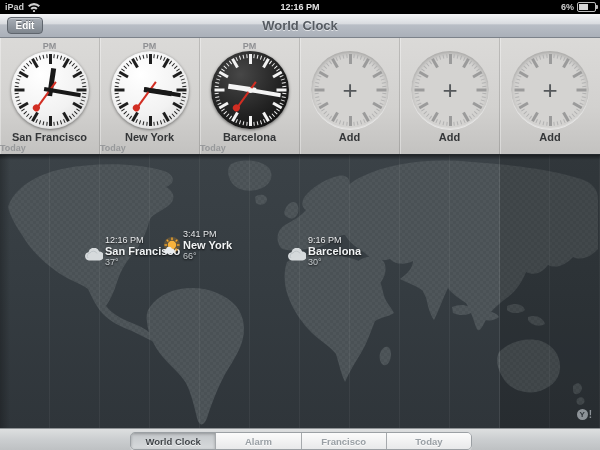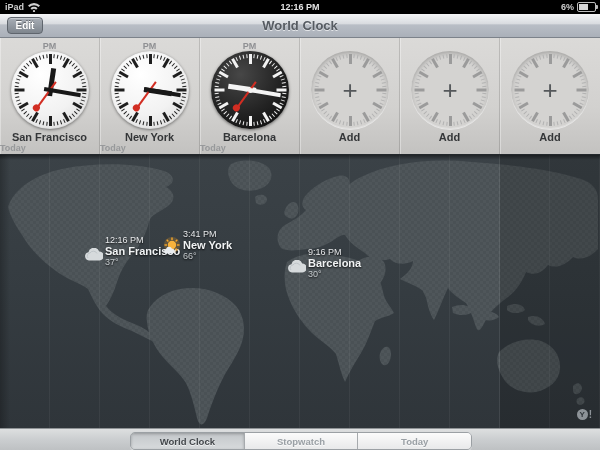--- a/index.html
+++ b/index.html
@@ -645,32 +645,33 @@
           </g>
           <circle cx="10" cy="9" r="4.2" fill="#f7b23c"></circle>
           <path d="M3.5 17.5 a2.4 2.4 0 0 1 .5-4.6 a3.2 3.2 0 0 1 6-.2 a2 2 0 0 1 .4 4.8 z" fill="#e8ecef"></path>
         </svg></span>
       <div class="txt">
         <div class="t">3:41 PM</div>
         <div class="c">New York</div>
         <div class="d">66°</div>
       </div>
     </div>
-    <div class="map-label" style="left: 287px; top: 92px;">
+    <div class="map-label" style="left: 287px; top: 80px;">
       <span class="wicon" style="top: 12px;"><svg width="19" height="13" viewBox="0 0 19 13">
           <path d="M5 12.5 a4.2 4.2 0 0 1-.6-8.3 a5.6 5.6 0 0 1 10.8-.6 a3.6 3.6 0 0 1 .3 8.9 z" fill="#dde1e4" opacity="0.95"></path>
           <path d="M4 10 a3 3 0 0 1 2-5 a4 4 0 0 1 7 .5" fill="none" stroke="#b9bfc3" stroke-width="0.8"></path>
         </svg></span>
       <div class="txt">
         <div class="t">9:16 PM</div>
         <div class="c">Barcelona</div>
         <div class="d">30°</div>
       </div>
     </div>
   </div>
 
 <div class="tab-bar">
   <div class="seg-wrap">
       <div class="seg sel">World Clock</div>
-      <div class="seg">Stopwatch</div>
+      <div class="seg">Alarm</div>
+      <div class="seg">Francisco</div>
       <div class="seg">Today</div>
     </div>
 </div>
 
 </body></html>

